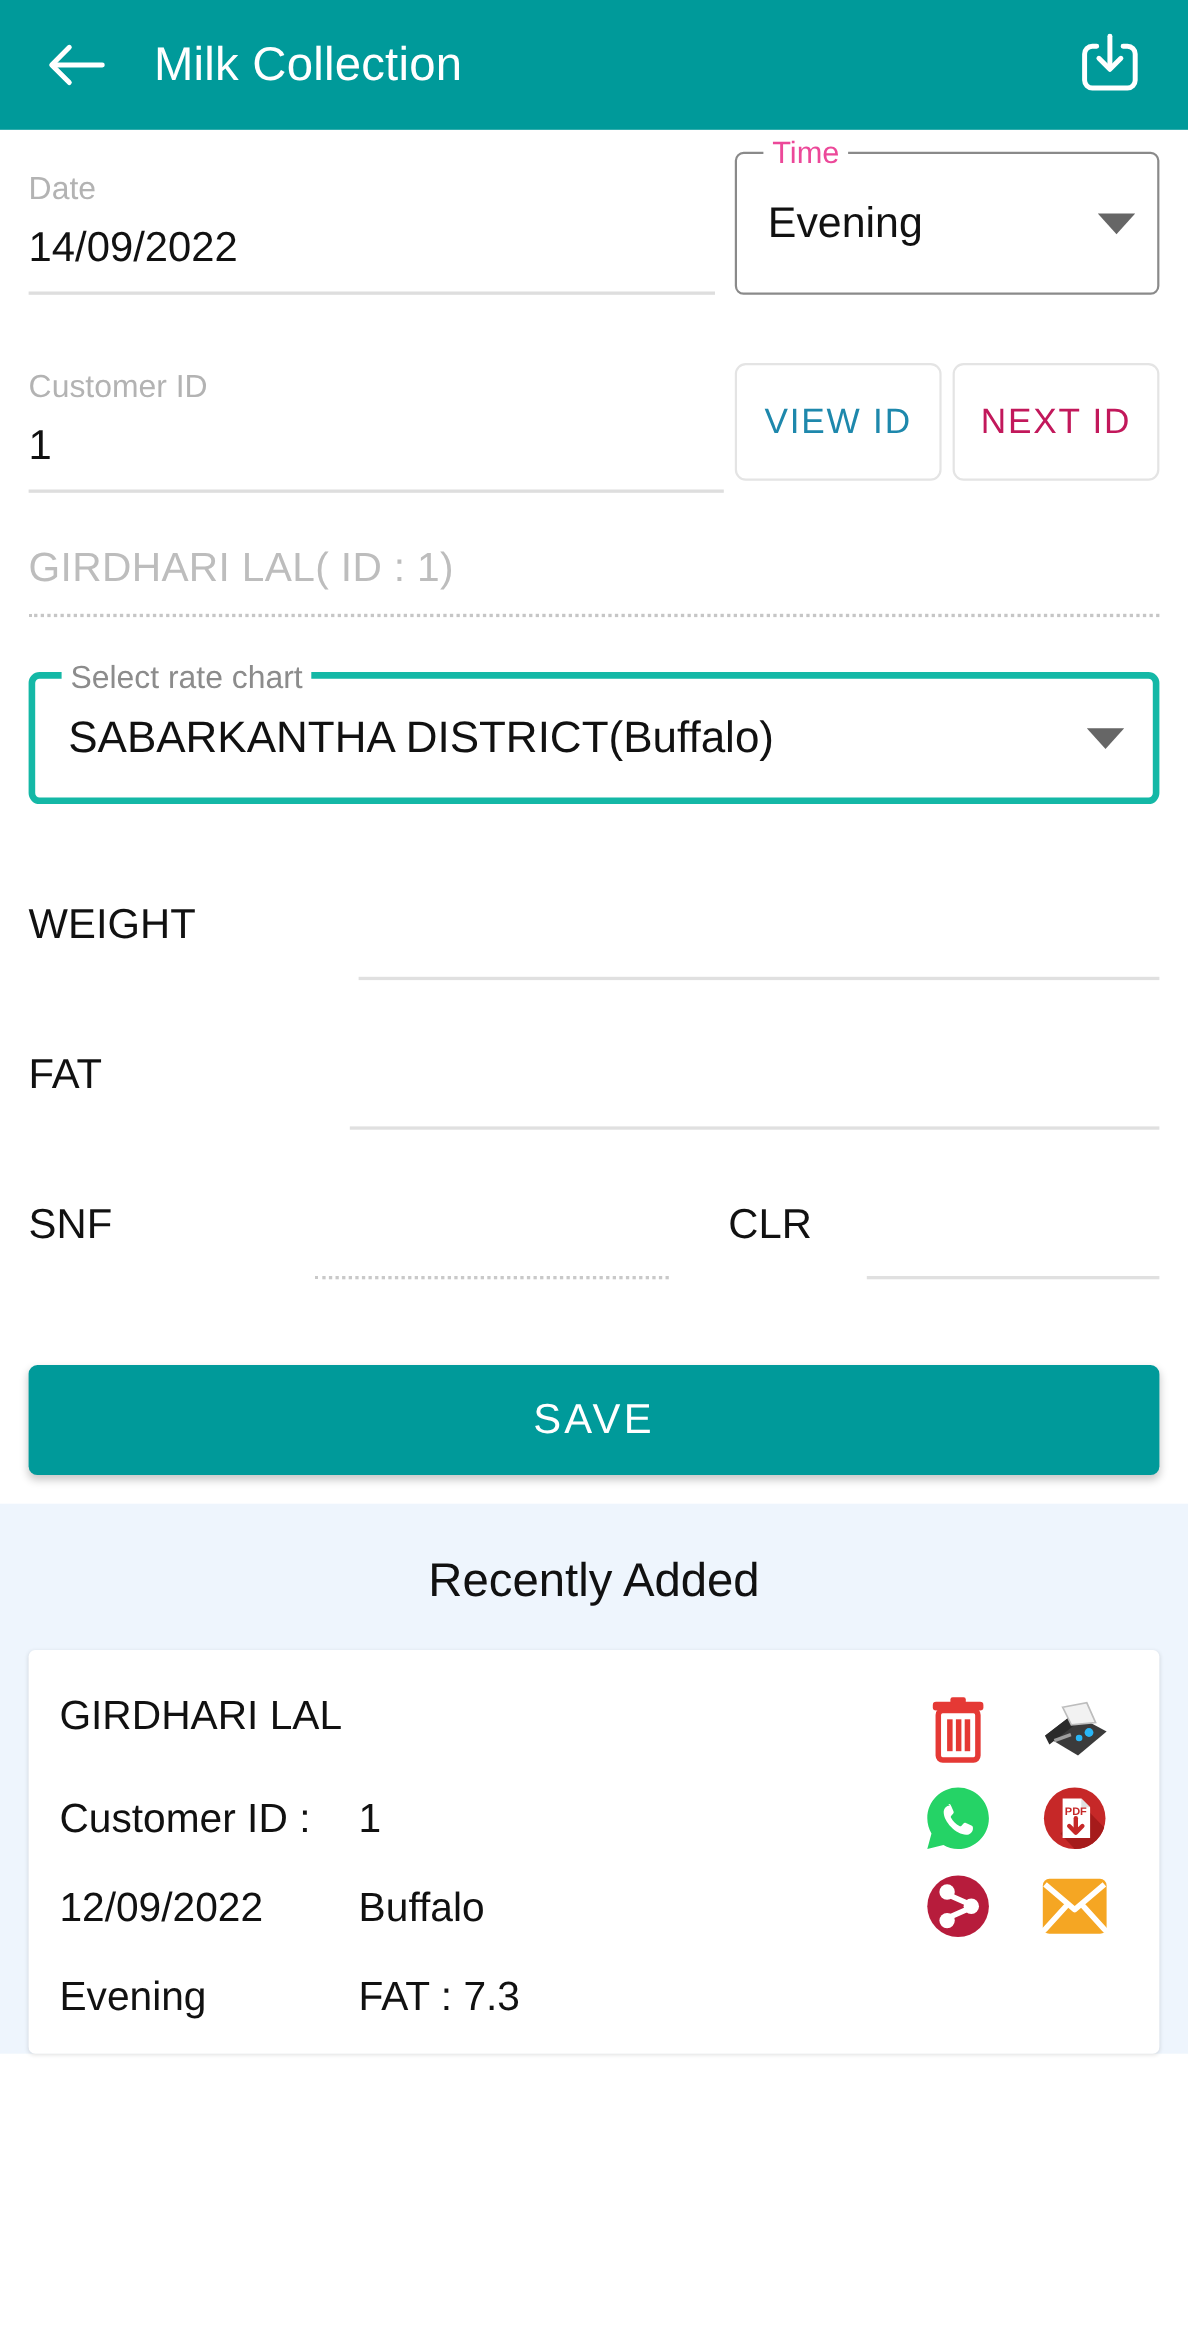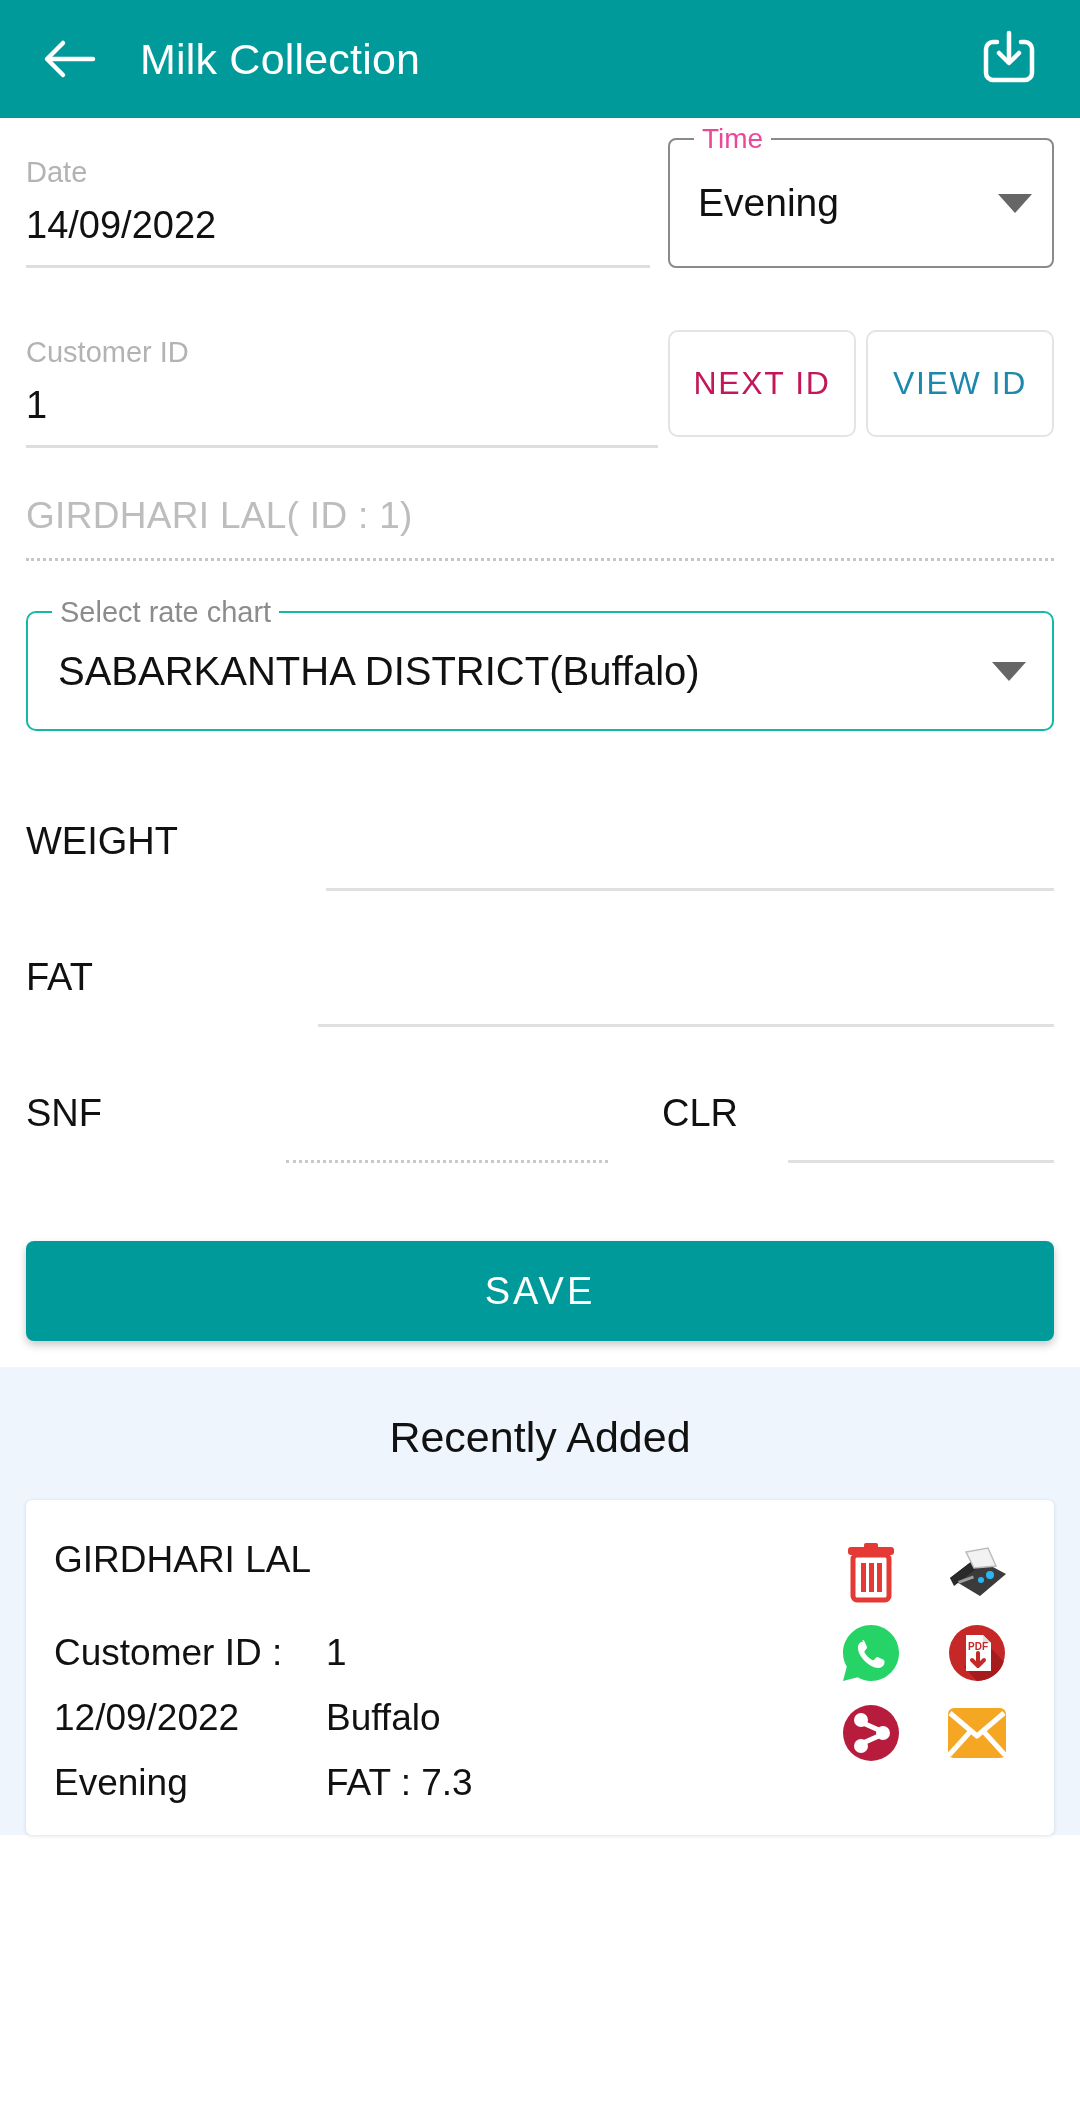--- a/index.html
+++ b/index.html
@@ -161,21 +161,21 @@
     color: #bdbdbd;
     line-height: 48px;
     letter-spacing: 0.3px;
   }
 
   
   .ratechart {
     position: relative;
     margin-top: 50px;
     height: 120px;
-    border: 2px solid #14b8a6;
+    border: 6px solid #14b8a6;
     border-radius: 10px;
     display: flex;
     align-items: center;
     padding: 0 26px 0 30px;
   }
   .ratechart .box-label {
     position: absolute;
     top: -18px;
     left: 24px;
     background: #ffffff;
@@ -277,21 +277,21 @@
   .rc-left { flex: 1 1 auto; }
   .rc-name {
     font-size: 37px;
     color: #111111;
     line-height: 52px;
     margin-bottom: 34px;
   }
   .rc-grid {
     display: grid;
     grid-template-columns: 272px auto;
-    row-gap: 0px;
+    row-gap: 16px;
   }
   .rc-cell {
     font-size: 37px;
     color: #111111;
     line-height: 65px;
     white-space: nowrap;
   }
   .rc-right {
     flex: 0 0 auto;
     display: grid;
@@ -346,22 +346,22 @@
         <span class="box-value">Evening</span>
         <span class="caret"></span>
       </div>
     </div>
 
     <div class="row-cust">
       <div class="field-underline">
         <span class="flabel">Customer ID</span>
         <span class="fvalue">1</span>
       </div>
+      <div class="idbtn view">VIEW ID</div>
       <div class="idbtn next">NEXT ID</div>
-      <div class="idbtn view">VIEW ID</div>
     </div>
 
     <div class="cust-name-wrap">
       <div class="cust-name">GIRDHARI LAL( ID : 1)</div>
     </div>
 
     <div class="ratechart">
       <span class="box-label">Select rate chart</span>
       <span class="box-value">SABARKANTHA DISTRICT(Buffalo)</span>
       <span class="caret"></span>

